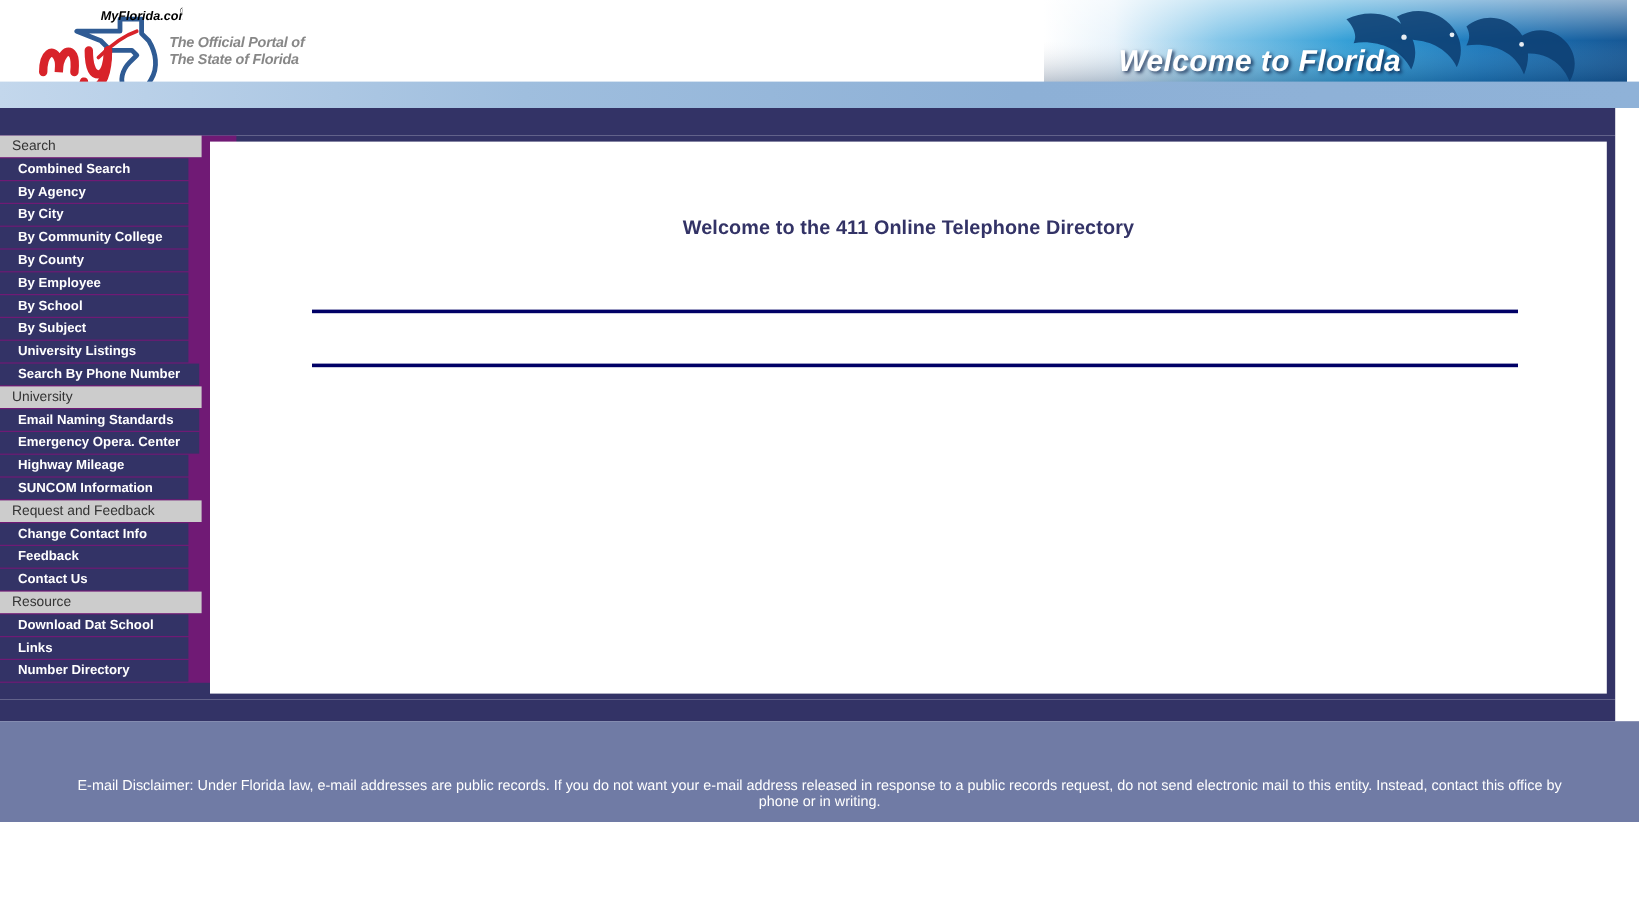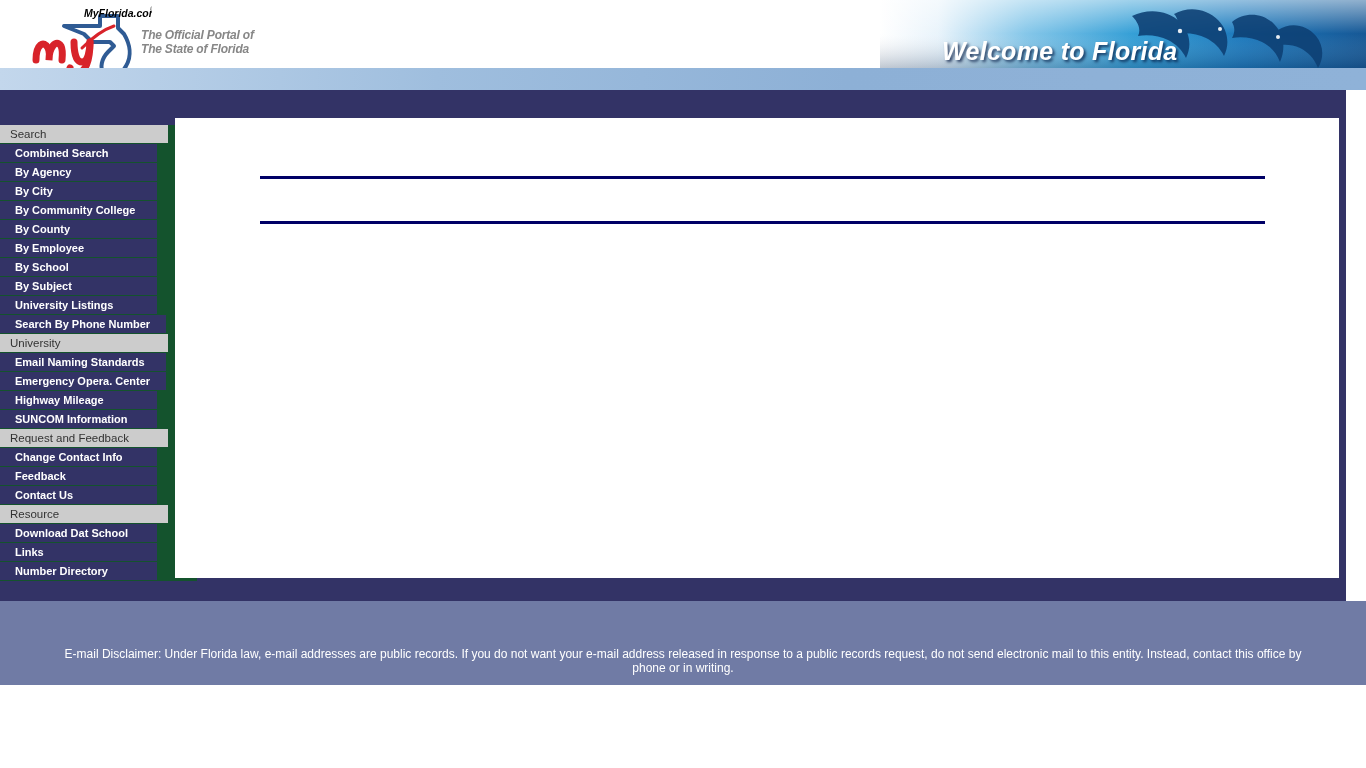--- a/index.html
+++ b/index.html
@@ -49,21 +49,21 @@
   }
   
   .header-strip {
     position: absolute;
     left: 0; top: 68px;
     width: 1366px; height: 22px;
     background: linear-gradient(to right, #c3d7ec 0%, #9fbede 32%, #8db0d6 62%, #8fb2d8 100%);
   }
   .banner {
     position: absolute;
-    right: 0; top: 0;
+    right: 10px; top: 0;
     width: 486px; height: 75px;
     overflow: hidden;
   }
   .banner-svg { display:block; }
   .banner-text {
     position: absolute;
     left: 62px; top: 37px;
     font-family: "Liberation Sans", sans-serif;
     font-size: 25px;
     font-weight: bold;
@@ -83,23 +83,23 @@
 
   
   .page {
     position: relative;
     width: 1346px;
     height: 470px;
     background: #333366;
   }
   .sidebar {
     position: absolute;
-    left: 0; top: 12px;
+    left: 0; top: 0;
     width: 197px;
-    background: #14532d;
+    background: #701a75;
   }
   .side-section {
     display: block;
     width: 168px;
     height: 18px;
     line-height: 18px;
     background: #cccccc;
     color: #333333;
     font-size: 11.5px;
     font-weight: normal;
@@ -295,20 +295,21 @@
     <a class="side-item" href="#">Feedback</a>
     <a class="side-item" href="#">Contact Us</a>
 
     <div class="side-section">Resource</div>
     <a class="side-item" href="#">Download Dat School</a>
     <a class="side-item" href="#">Links</a>
     <a class="side-item" href="#">Number Directory</a>
   </nav>
 
   <main class="content">
+    <h1 class="content-title">Welcome to the 411 Online Telephone Directory</h1>
     <hr class="rule rule-top">
     <hr class="rule rule-bottom">
   </main>
 </div>
 
 <div class="footer-navy"></div>
 <div class="footer-main">
   <div class="footer-disclaimer">E-mail Disclaimer: Under Florida law, e-mail addresses are public records. If you do not want your e-mail address released in response to a public records request, do not send electronic mail to this entity. Instead, contact this office by phone or in writing.</div>
 </div>
 

